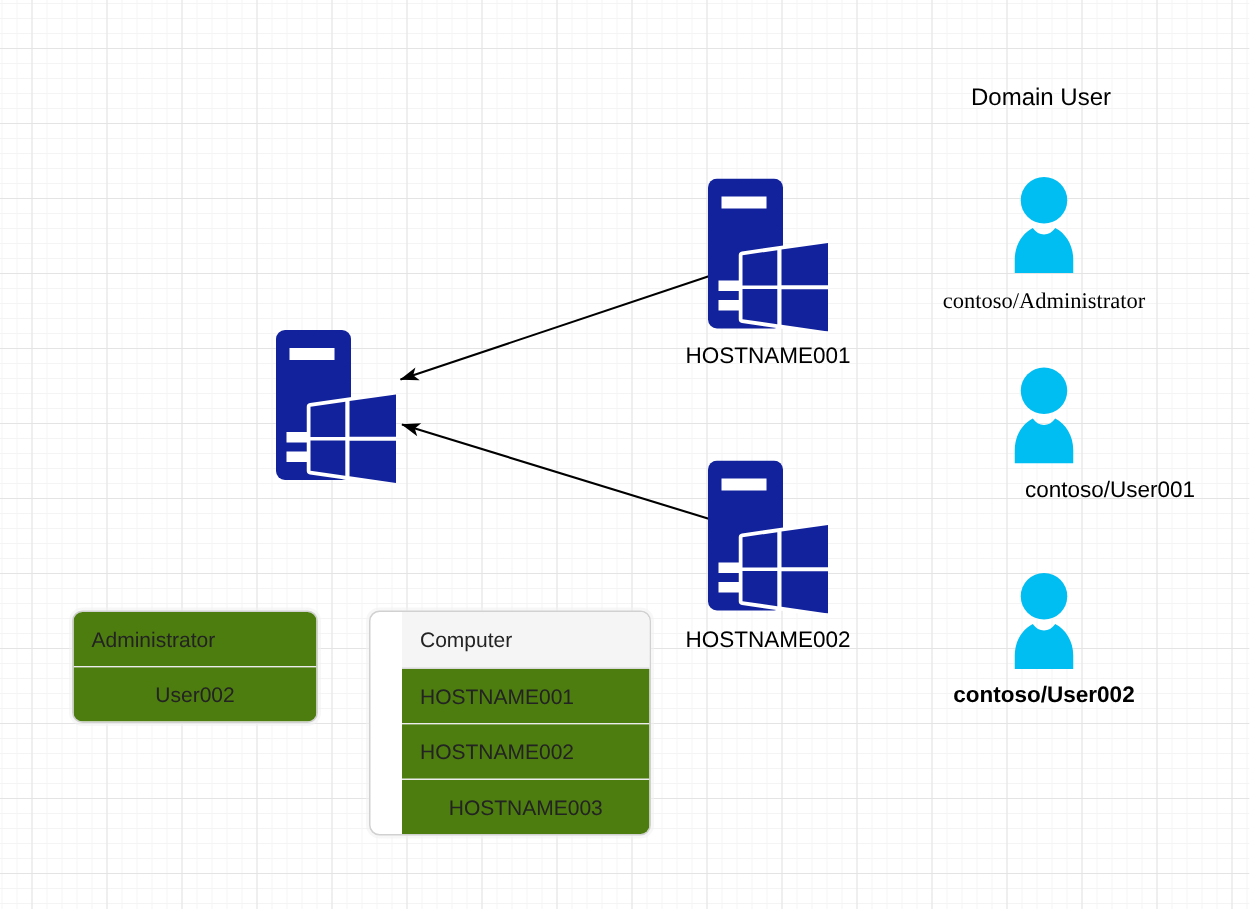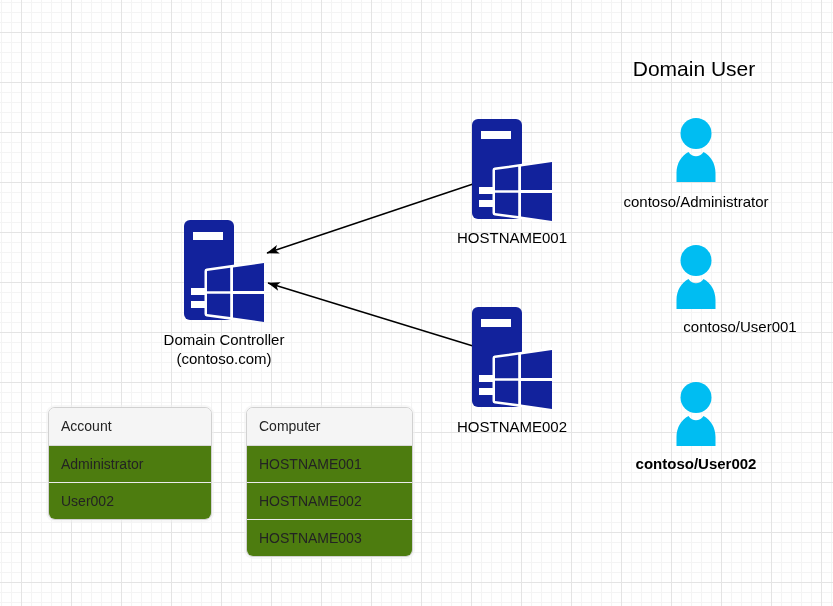--- a/index.html
+++ b/index.html
@@ -14,21 +14,21 @@
       linear-gradient(to right, #E4E4E4 1px, transparent 1px),
       linear-gradient(to bottom, #E4E4E4 1px, transparent 1px),
       linear-gradient(to right, #F4F4F4 1px, transparent 1px),
       linear-gradient(to bottom, #F4F4F4 1px, transparent 1px);
     background-size: 50px 50px, 50px 50px, 10px 10px, 10px 10px;
     background-position: 21px 32px, 21px 32px, 1px 2px, 1px 2px;
   }
   .connectors { position: absolute; left: 0; top: 0; }
   .diagram-title {
     position: absolute; transform: translateX(-50%);
-    font-size: 21px; color: #000000; white-space: nowrap;
+    font-size: 16px; color: #000000; white-space: nowrap;
   }
   .node { position: absolute; }
   .node-label {
     position: absolute; transform: translateX(-50%);
     font-size: 15px; line-height: 19px; color: #000000;
     text-align: center; white-space: nowrap;
   }
   .table {
     position: absolute; background: #FFFFFF;
     border: 1px solid #D1D1D1; border-radius: 7px;
@@ -36,21 +36,21 @@
     box-shadow: 0 0 0 2px rgba(240,240,240,0.55);
   }
   .t-header {
     height: 37px; line-height: 37px; padding: 0 12px;
     background: #F5F5F5; border-bottom: 1px solid #D9D9D9;
   }
   .t-row {
     height: 36px; line-height: 36px; padding: 0 12px;
     border-bottom: 1px solid #ECECEC; background: #4d7c0f;
   }
-  .t-row:last-child { border-bottom: none; }
+  .t-row:last-child { border-bottom: none; text-align: center; }
 </style>
 </head>
 <body>
 
 <div class="canvas">
 
   <svg class="connectors" width="833" height="606" viewBox="0 0 833 606">
     <defs>
       <marker id="arrowhead" markerWidth="14" markerHeight="11" refX="12.5" refY="5" orient="auto" markerUnits="userSpaceOnUse">
         <path d="M0.5,0.5 L13,5 L0.5,9.5 L3.6,5 Z" fill="#000000"></path>
@@ -71,24 +71,20 @@
         <rect x="7" y="81" width="19" height="7" fill="#FFFFFF"></rect>
         <g transform="translate(23,43)">
           <path d="M0,8.1 L57,0 L57,59 L0,50.9 Z" fill="#FFFFFF" stroke="#FFFFFF" stroke-width="5" stroke-linejoin="round"></path>
           <path d="M0,8.1 L23.2,4.8 L23.2,28.3 L0,28.3 Z"></path>
           <path d="M26,4.4 L57,0 L57,28.1 L26,28.1 Z"></path>
           <path d="M0,30.7 L23.2,30.7 L23.2,54.1 L0,50.9 Z"></path>
           <path d="M26,30.9 L57,30.9 L57,59 L26,54.5 Z"></path>
         </g>
       </g>
     </svg>
-  </div>
-  <div class="node-label" style="left:224px; top:330px;">
-    <div>Domain Controller</div>
-    <div>(contoso.com)</div>
   </div>
 
   <div class="node" style="left:472px; top:119px;">
     <svg width="80" height="102" viewBox="0 0 80 102">
       <g fill="#12229C">
         <rect x="0" y="0" width="50" height="100" rx="6"></rect>
         <rect x="9" y="12" width="30" height="8" fill="#FFFFFF"></rect>
         <rect x="7" y="68" width="19" height="7" fill="#FFFFFF"></rect>
         <rect x="7" y="81" width="19" height="7" fill="#FFFFFF"></rect>
         <g transform="translate(23,43)">
@@ -125,21 +121,21 @@
   <div class="node" style="left:666px; top:117px;">
     <svg width="60" height="65" viewBox="0 0 60 65">
       <g fill="#00BDF2">
         <circle cx="30" cy="16.5" r="15.5"></circle>
         <path d="M10.5,65 L10.5,56 C10.5,46.5 15.5,38.5 22.5,35
                  C26.5,40.8 33.5,40.8 37.5,35
                  C44.5,38.5 49.5,46.5 49.5,56 L49.5,65 Z"></path>
       </g>
     </svg>
   </div>
-  <div class="node-label" style="left:696px; top:192px;">contoso/Administrator</div>
+  <div class="node-label" style="left:696px; top:192px;font-family:Liberation Serif, serif;">contoso/Administrator</div>
 
   <div class="node" style="left:666px; top:244px;">
     <svg width="60" height="65" viewBox="0 0 60 65">
       <g fill="#00BDF2">
         <circle cx="30" cy="16.5" r="15.5"></circle>
         <path d="M10.5,65 L10.5,56 C10.5,46.5 15.5,38.5 22.5,35
                  C26.5,40.8 33.5,40.8 37.5,35
                  C44.5,38.5 49.5,46.5 49.5,56 L49.5,65 Z"></path>
       </g>
     </svg>
@@ -152,25 +148,24 @@
         <circle cx="30" cy="16.5" r="15.5"></circle>
         <path d="M10.5,65 L10.5,56 C10.5,46.5 15.5,38.5 22.5,35
                  C26.5,40.8 33.5,40.8 37.5,35
                  C44.5,38.5 49.5,46.5 49.5,56 L49.5,65 Z"></path>
       </g>
     </svg>
   </div>
   <div class="node-label" style="left:696px; top:454px;font-weight:bold;">contoso/User002</div>
 
   <div class="table" style="left:48px; top:407px; width:162px;">
-    <div class="t-header">Account</div>
     <div class="t-row">Administrator</div>
     <div class="t-row">User002</div>
   </div>
 
-  <div class="table" style="left:246px; top:407px; width:165px;">
+  <div class="table" style="left:246px; top:407px; width:165px;padding-left:21px;">
     <div class="t-header">Computer</div>
     <div class="t-row">HOSTNAME001</div>
     <div class="t-row">HOSTNAME002</div>
     <div class="t-row">HOSTNAME003</div>
   </div>
 
 </div>
 
 </body></html>

